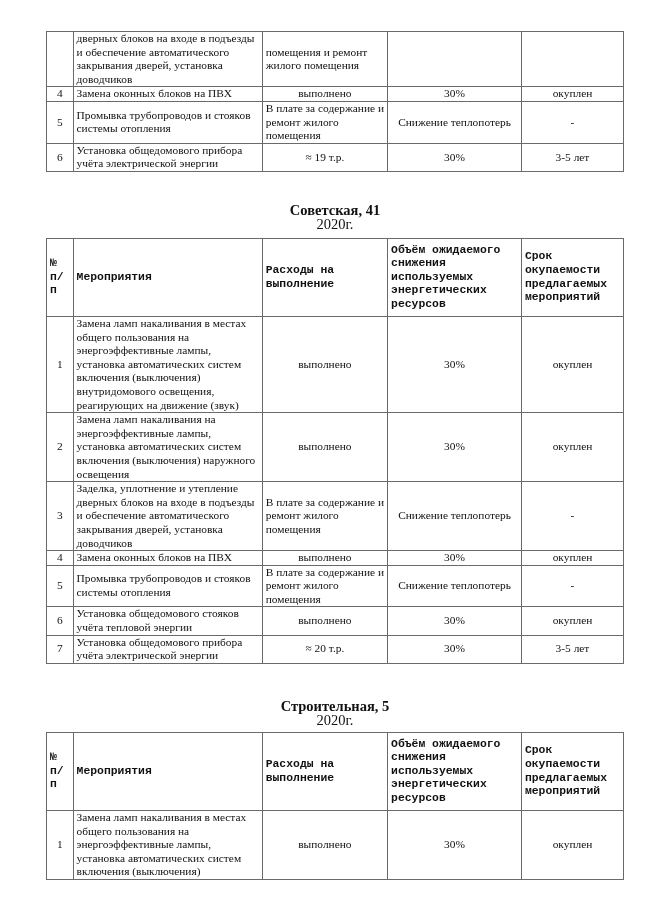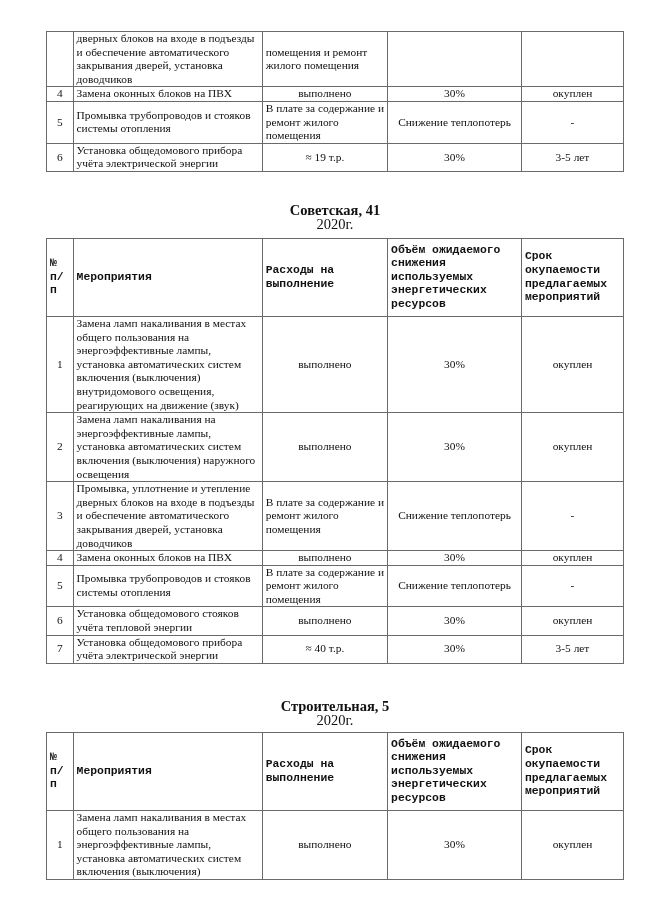--- a/index.html
+++ b/index.html
@@ -93,21 +93,21 @@
       </tr>
       <tr>
         <td class="center">2</td>
         <td class="left">Замена ламп накаливания на энергоэффективные лампы, установка автоматических систем включения (выключения) наружного освещения</td>
         <td class="center">выполнено</td>
         <td class="center">30%</td>
         <td class="center">окуплен</td>
       </tr>
       <tr>
         <td class="center">3</td>
-        <td class="left">Промывка, уплотнение и утепление дверных блоков на входе в подъезды и обеспечение автоматического закрывания дверей, установка доводчиков</td>
+        <td class="left">Заделка, уплотнение и утепление дверных блоков на входе в подъезды и обеспечение автоматического закрывания дверей, установка доводчиков</td>
         <td class="left">В плате за содержание и ремонт жилого помещения</td>
         <td class="center">Снижение теплопотерь</td>
         <td class="center">-</td>
       </tr>
       <tr>
         <td class="center">4</td>
         <td class="left">Замена оконных блоков на ПВХ</td>
         <td class="center">выполнено</td>
         <td class="center">30%</td>
         <td class="center">окуплен</td>
@@ -122,21 +122,21 @@
       <tr>
         <td class="center">6</td>
         <td class="left">Установка общедомового стояков учёта тепловой энергии</td>
         <td class="center">выполнено</td>
         <td class="center">30%</td>
         <td class="center">окуплен</td>
       </tr>
       <tr>
         <td class="center">7</td>
         <td class="left">Установка общедомового прибора учёта электрической энергии</td>
-        <td class="center">≈ 40 т.р.</td>
+        <td class="center">≈ 20 т.р.</td>
         <td class="center">30%</td>
         <td class="center">3-5 лет</td>
       </tr>
     </tbody>
 </table>
 
 <div class="heading" style="top:700px;">
   <div class="addr">Строительная, 5</div>
   <div class="year">2020г.</div>
 </div>

